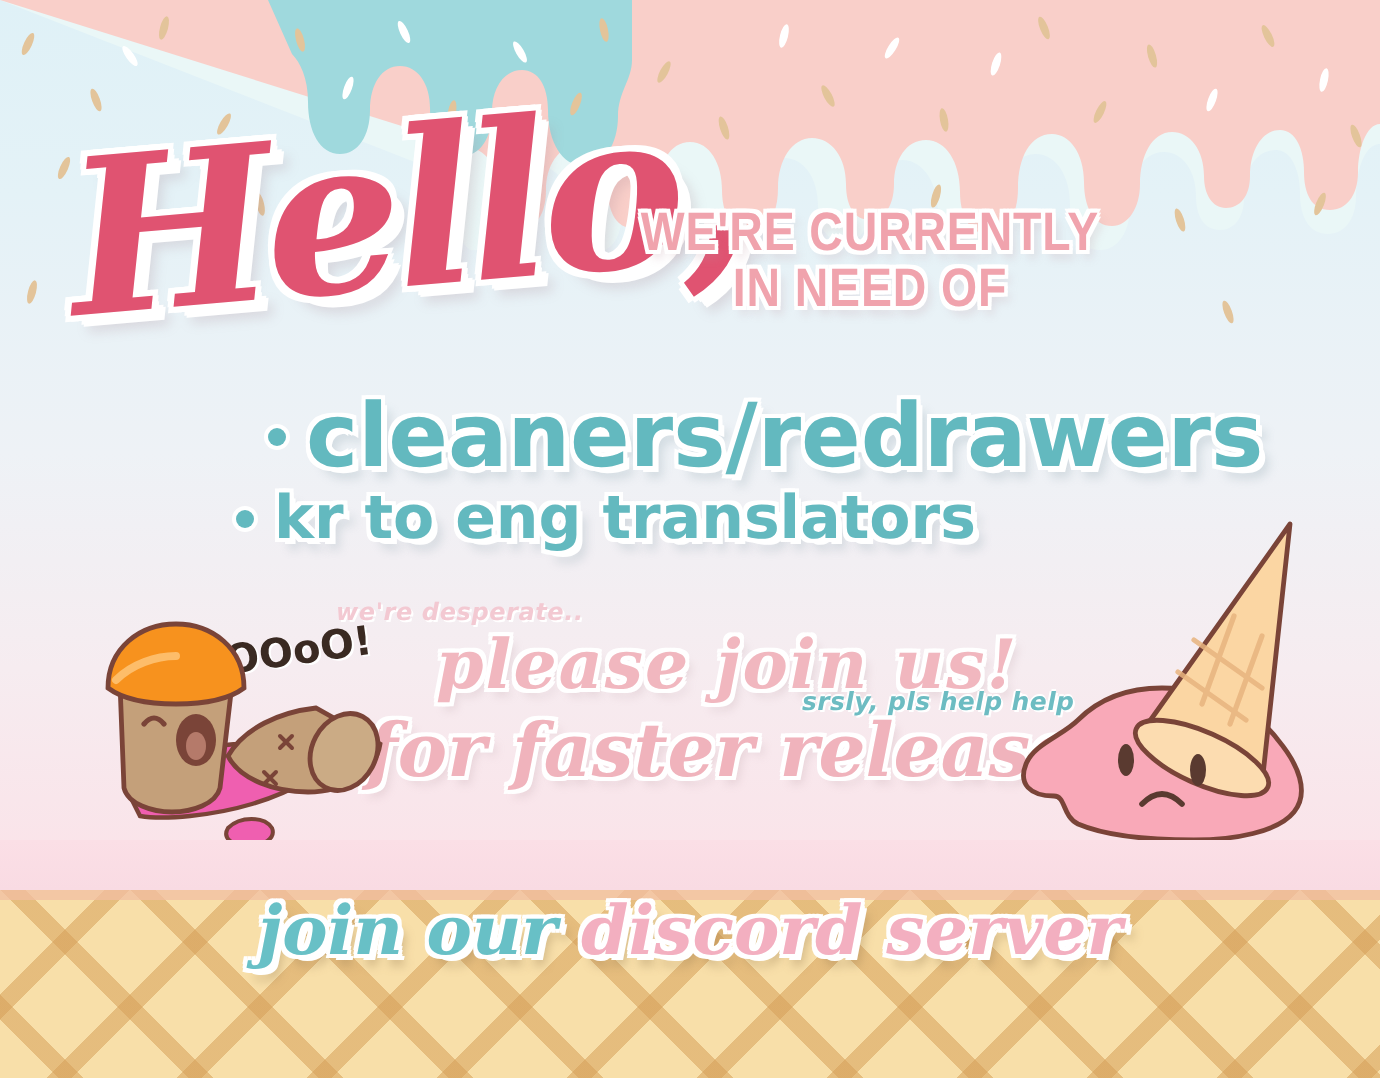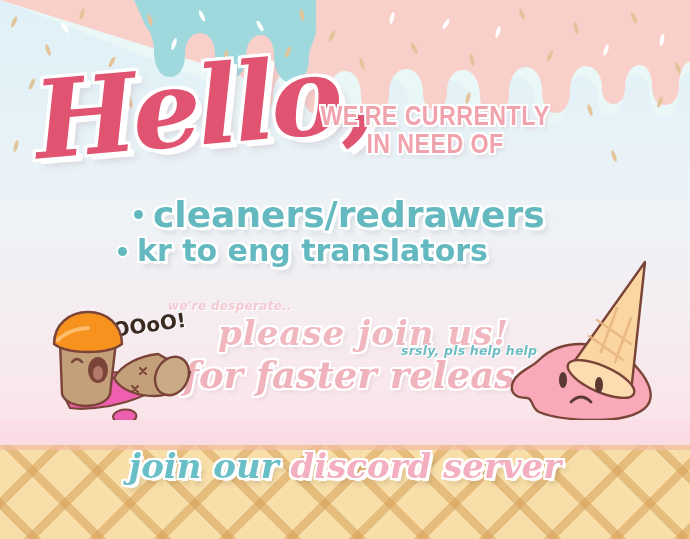--- a/index.html
+++ b/index.html
@@ -58,21 +58,21 @@
     font-family:"DejaVu Sans", sans-serif;
     font-weight:bold;
     color:#63b9bf;
     line-height:1.04;
     text-shadow:
       2px 0 0 #fff,-2px 0 0 #fff,0 2px 0 #fff,0 -2px 0 #fff,
       2px 2px 0 #fff,-2px -2px 0 #fff,2px -2px 0 #fff,-2px 2px 0 #fff,
       3px 3px 0 #fff,
       5px 6px 5px rgba(150,170,180,.30);
   }
-  .bullet-row.r1{font-size:36px;margin-left:16px;}
+  .bullet-row.r1{font-size:44px;margin-left:16px;}
   .bullet-row.r2{font-size:30px;margin-top:2px;margin-left:0;}
   .dot{
     width:9px;height:9px;border-radius:50%;background:#63b9bf;flex:0 0 auto;
     box-shadow:0 0 0 2px #fff;
   }
 
   .desperate{
     position:absolute;left:168px;top:299px;
     font-family:"DejaVu Sans", sans-serif;
     font-style:italic;font-weight:bold;font-size:12px;

